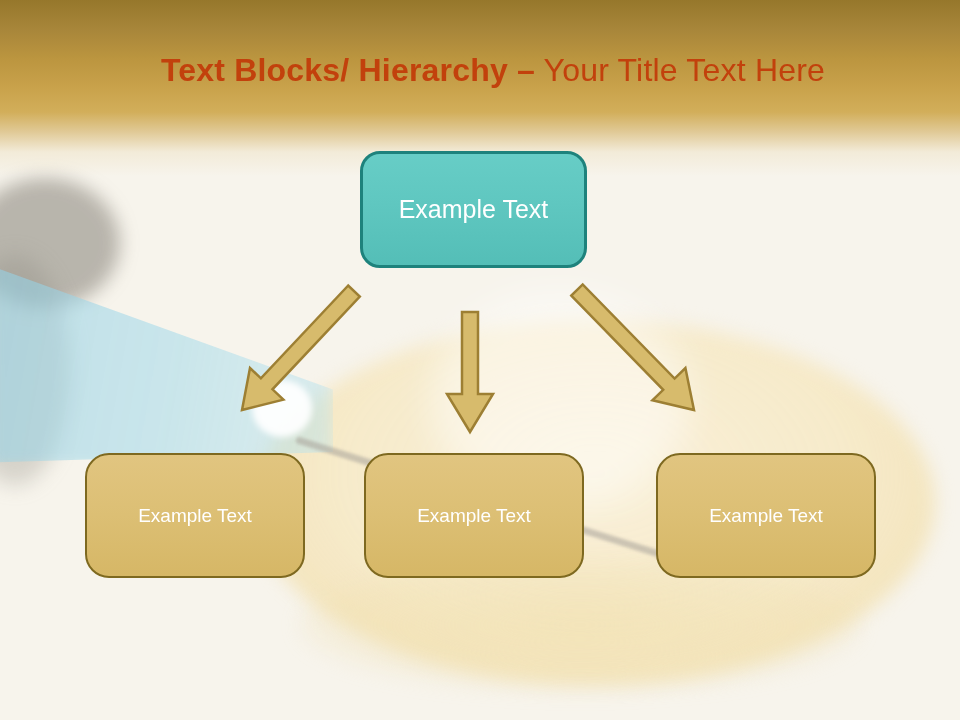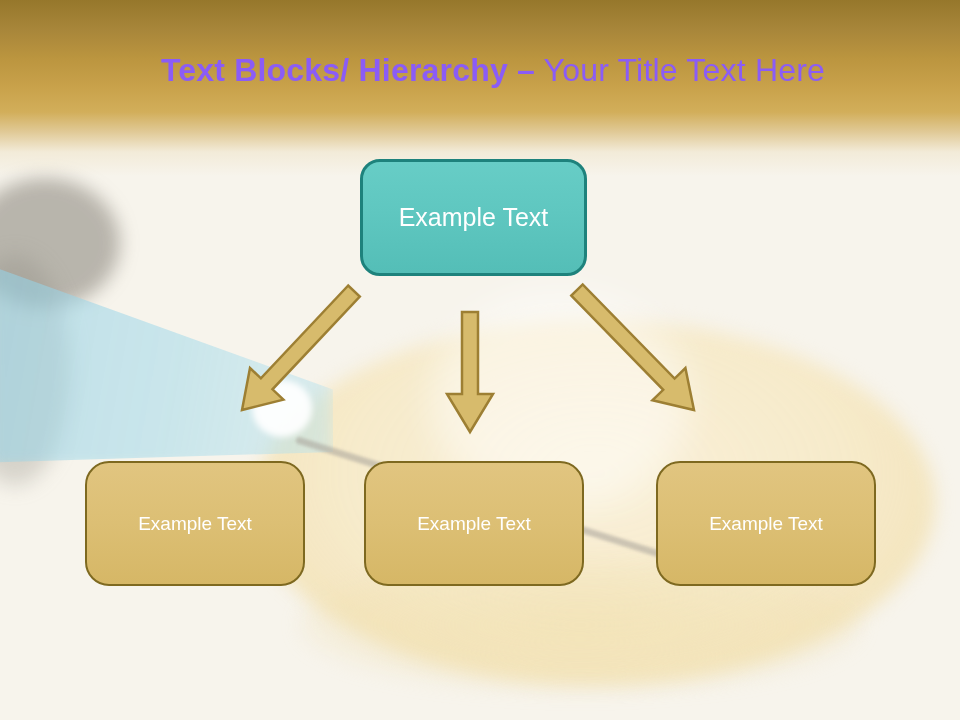--- a/index.html
+++ b/index.html
@@ -90,36 +90,35 @@
       rgba(215,184,115,0.70) 132px,
       rgba(233,216,175,0.32) 152px,
       rgba(247,243,233,0) 176px);
     pointer-events: none;
   }
   .slide-title {
     position: absolute; left: 0; top: 52px; width: 960px;
     padding-left: 26px;
     text-align: center;
     z-index: 3;
-    color: #8b5cf6;
+    color: #c2410c;
     font-size: 32px;
     letter-spacing: 0.2px;
     white-space: nowrap;
   }
   .slide-title .t-bold { font-weight: bold; }
   .slide-title .t-reg  { font-weight: normal; }
 
   
   .node {
     position: absolute;
     display: flex; align-items: center; justify-content: center;
     text-align: center;
     color: #FFFFFF;
     z-index: 4;
-    margin-top: 8px;
   }
   .node-root {
     left: 360px; top: 151px; width: 227px; height: 117px;
     border-radius: 20px;
     background: linear-gradient(180deg, #67CDC6 0%, var(--teal-fill, #5FC7C0) 45%, #54BEB7 100%);
     border: 3px solid var(--teal-border, #1E827C);
     font-size: 25px;
   }
   .node-child {
     top: 453px; width: 220px; height: 125px;

